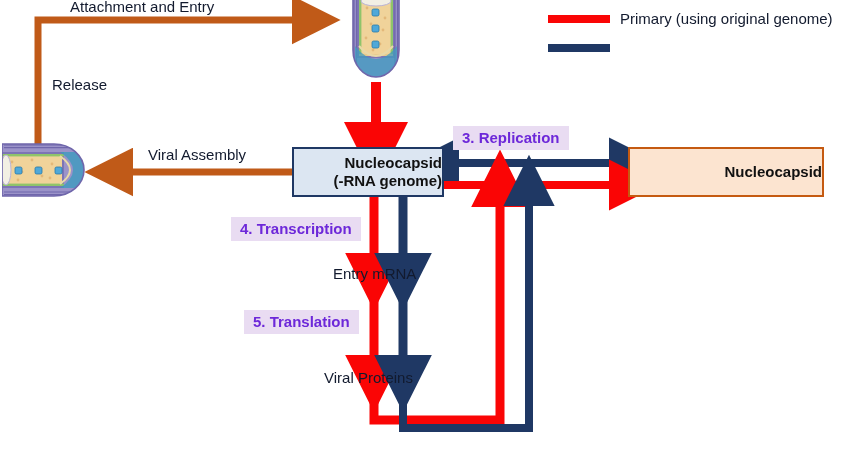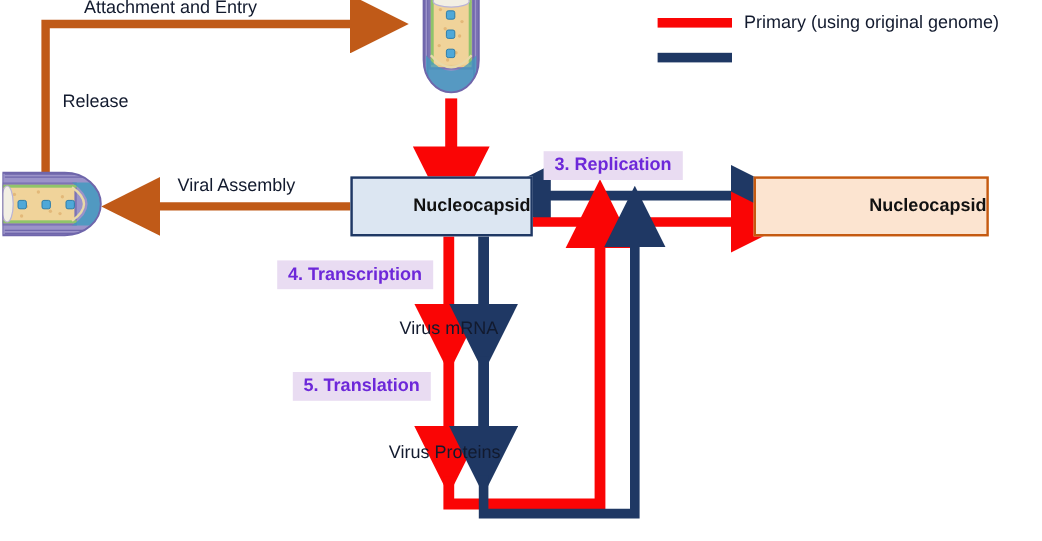--- a/index.html
+++ b/index.html
@@ -184,28 +184,29 @@
       <ellipse cx="4" cy="32" rx="5" ry="15" fill="#f2efe4" stroke="#b9b3d6" stroke-width="1"></ellipse>
     </g>
     <path d="M0,6 L52,6 A30,26 0 0 1 52,58 L0,58 Z" fill="none" stroke="#6f66ab" stroke-width="1.6"></path>
   </svg>
 
   <div class="lbl lbl-legend" style="left:620px;top:10px;">Primary (using original genome)</div>
 
   <div class="lbl lbl-plain" style="left:70px;top:-2px;">Attachment and Entry</div>
   <div class="lbl lbl-plain" style="left:52px;top:64px;margin-top:12px;">Release</div>
   <div class="lbl lbl-plain" style="left:148px;top:146px;">Viral Assembly</div>
-  <div class="lbl lbl-plain" style="left:333px;top:265px;">Virus mRNA</div>
-  <div class="lbl lbl-plain" style="left:324px;top:369px;">Virus Proteins</div>
+  <div class="lbl lbl-plain" style="left:333px;top:265px;">Entry mRNA</div>
+  <div class="lbl lbl-plain" style="left:324px;top:369px;">Viral Proteins</div>
 
   <div class="step" style="left:231px;top:217px;">4. Transcription</div>
   <div class="step" style="left:244px;top:310px;">5. Translation</div>
   <div class="step" style="left:453px;top:126px;">3. Replication</div>
 
   <div class="nbox nbox-neg" style="left:292px;top:147px;width:152px;height:50px;">
     <span>Nucleocapsid</span>
+    <span>(-RNA genome)</span>
   </div>
 
   <div class="nbox nbox-pos" style="left:628px;top:147px;width:196px;height:50px;">
     <span>Nucleocapsid</span>
   </div>
 
 </div>
 
 </body></html>

